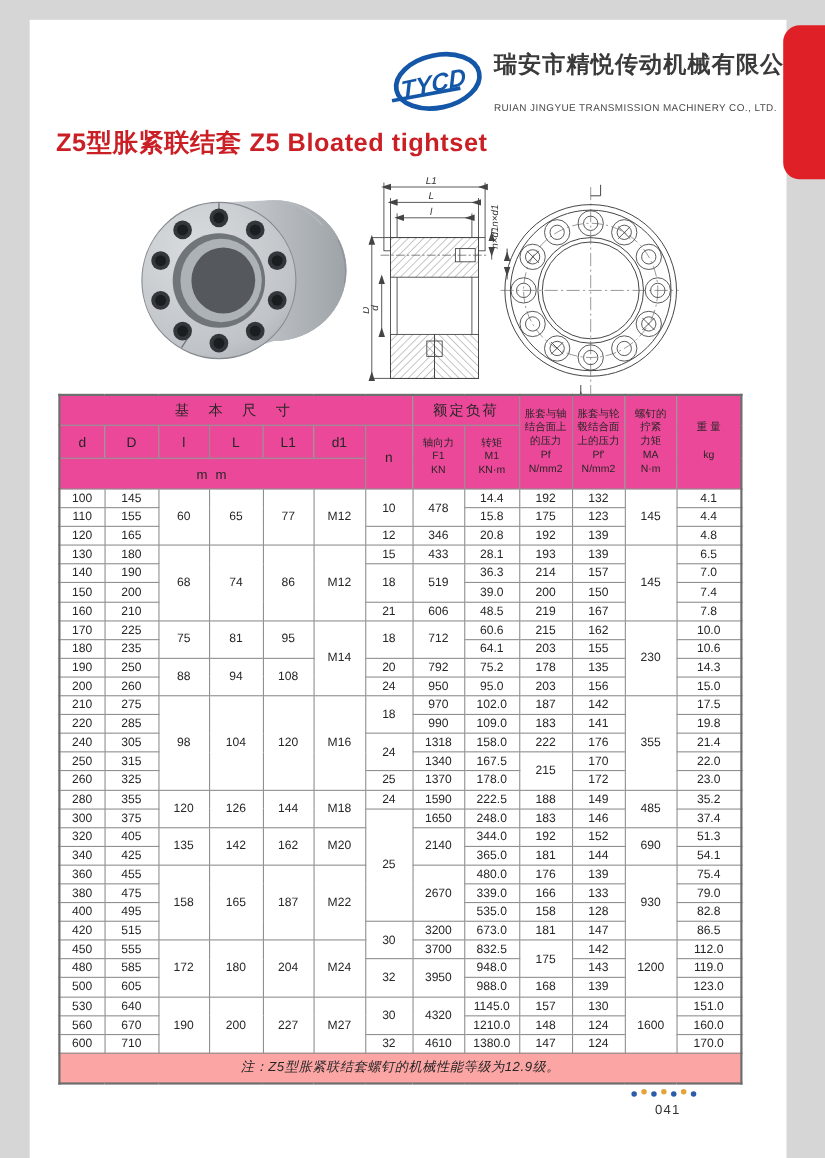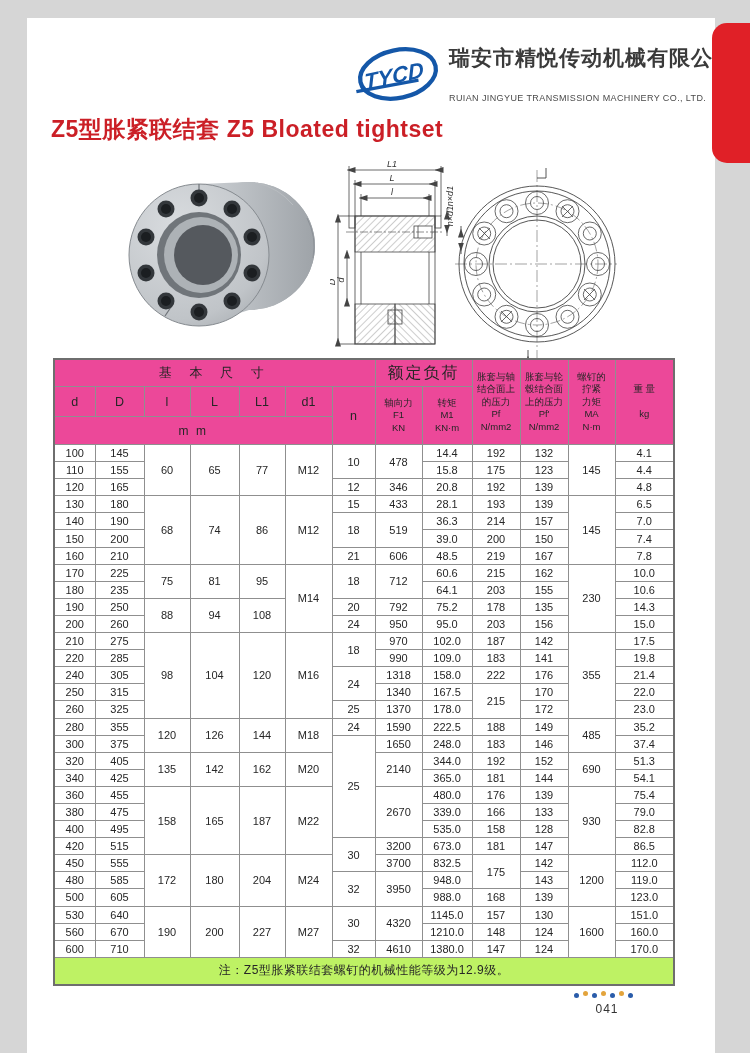--- a/index.html
+++ b/index.html
@@ -23,26 +23,26 @@
   #fig-photo{left:80px;top:150px;}
   #fig-section{left:303px;top:140px;}
   #fig-front{left:420px;top:146px;}
   svg text{font-family:"Liberation Sans",sans-serif;}
 
   
   table.spec{position:absolute;left:26px;top:340px;width:622px;border-collapse:collapse;table-layout:fixed;border:2px solid #6e6e6e;}
   table.spec td{border:1px solid #8f8f8f;text-align:center;vertical-align:middle;padding:0;color:#262626;}
   thead td{background:#ec4899;}
   .h-big{font-size:13px;letter-spacing:7px;height:26px;color:#2e2e2e;}
-  .h-big2{font-size:16px;letter-spacing:2px;margin-left:36px;}
+  .h-big2{font-size:13px;letter-spacing:2px;margin-left:36px;}
   .h-dim{font-size:12.5px;height:29px;}
   .h-mm{font-size:12px;letter-spacing:2px;height:27px;}
   .h-small{font-size:9.5px;line-height:1.3;white-space:pre-line;}
   tbody td{font-size:11px;height:16.1px;line-height:16px;background:#fff;}
-  tfoot td.note{background:#bef264;font-size:12px;height:26px;letter-spacing:0.5px;}
+  tfoot td.note{background:#fca5a5;font-size:12px;height:26px;letter-spacing:0.5px;font-style:italic;}
 
   
   .pagefoot{position:absolute;left:500px;top:966px;width:148px;display:flex;align-items:center;justify-content:flex-end;flex-direction:column;}
   .dot{width:5px;height:5px;border-radius:50%;display:inline-block;margin-left:4px;}
   .dot.hi{transform:translateY(-2px);}
   .pagenum{font-size:12px;color:#333;margin-left:12px;letter-spacing:1px;}
 </style>
 </head>
 <body>
 

